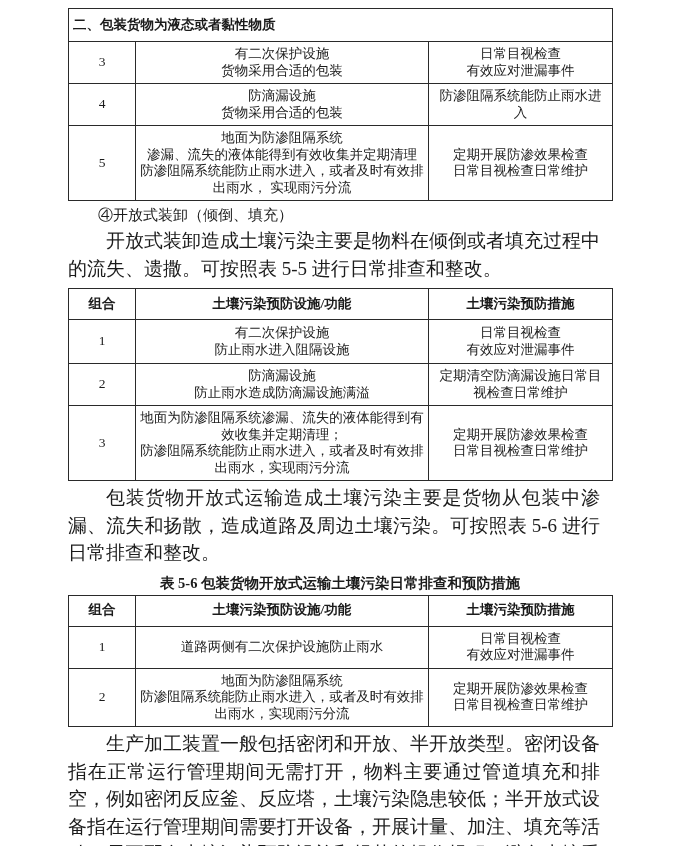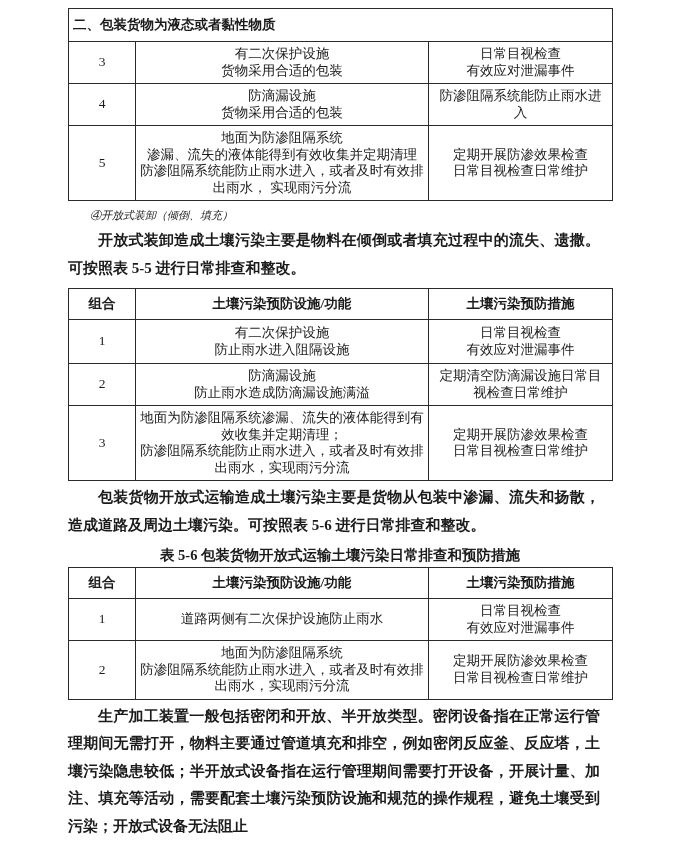--- a/index.html
+++ b/index.html
@@ -32,33 +32,31 @@
   table.doc-table th { font-weight: bold; height: 22px; }
   tr.section-row td {
     text-align: left;
     font-weight: bold;
     padding-left: 4px;
     height: 24px;
     white-space: normal;
   }
   .cell-combo { font-family: "Liberation Serif", serif; }
   .item-line {
-    font-size: 11px;
+    font-size: 15px;
     line-height: 18px;
     margin: 5px 0 3px 0;
     text-indent: 2em;
-    font-style: italic;
   }
   .para {
-    font-size: 15px;
+    font-size: 19px;
     line-height: 27.5px;
     text-align: justify;
     text-indent: 2em;
     margin: 3px 12px 6px 0;
-    font-weight: bold;
   }
   .caption {
     font-weight: bold;
     text-align: center;
     font-size: 14.5px;
     line-height: 17px;
     margin: 8px 0 3px 0;
   }
 </style>
 </head>

